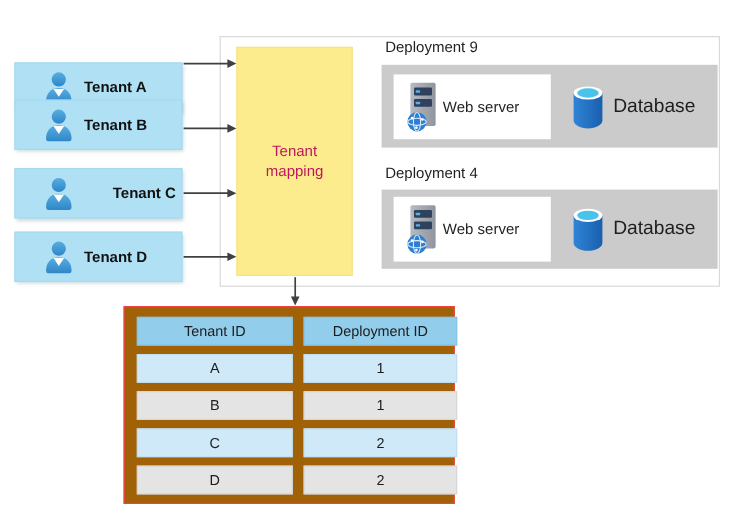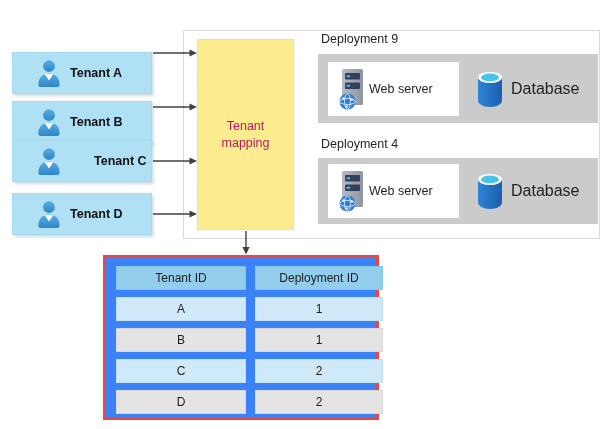--- a/index.html
+++ b/index.html
@@ -21,42 +21,42 @@
   }
   .mapping-label { font-size: 12.5px; color: #be185d; text-align: center; width: 70px; line-height: 1.3; }
 
   
   .tenant-box {
     position: absolute; left: 12px; width: 140px; height: 42px;
     background: #b0e0f4; border: 1px solid #a6daf0;
     box-shadow: 1.5px 2px 3px rgba(110, 145, 160, .35);
     display: flex; align-items: center; padding-left: 23px;
   }
-  .t-a { top: 32px; margin-top: 20px; } .t-b { top: 101px; } .t-c { top: 140px; gap: 24px; } .t-d { top: 193px; }
+  .t-a { top: 32px; margin-top: 20px; } .t-b { top: 83px; } .t-c { top: 140px; gap: 24px; } .t-d { top: 193px; }
   .tenant-label { margin-left: 8px; font-size: 12.5px; font-weight: 700; color: #111; }
 
   
   .deploy-label { position: absolute; font-size: 12.5px; color: #1f1f1f; }
   .d1-label { left: 321px; top: 32px; }
   .d2-label { left: 321px; top: 137px; }
   .deploy-box {
     position: absolute; left: 318px; width: 280px; background: #cbcbcb;
     display: flex; align-items: center; padding-left: 10px;
   }
   .d1-box { top: 54px; height: 69px; }
   .d2-box { top: 158px; height: 66px; }
   .server-card { width: 131px; height: 54px; background: #fff; display: flex; align-items: center; padding-left: 11px; }
   .card-label { margin-left: 4px; font-size: 12.5px; color: #1f1f1f; }
   .db-icon { margin-left: 17px; flex: none; }
   .db-label { margin-left: 7px; font-size: 16px; color: #1f1f1f; }
 
   
   .map-table {
     position: absolute; left: 103px; top: 255px; width: 276px; height: 165px;
-    background: #3b82f6; border: 3px solid #ef4444;
+    background: #a16207; border: 1px solid #ef4444;
     display: grid; grid-template-columns: 130px 128px; column-gap: 9px; row-gap: 7px;
     grid-auto-rows: 24px; align-content: start; padding: 8px 0 0 10px;
   }
   .cell { display: flex; align-items: center; justify-content: center; font-size: 12px; color: #1c1c1c; }
   .cell.header { background: #92cdec; border: 1px solid #84c4e7; }
   .cell.blue   { background: #cfe9f8; border: 1px solid #c0e0f2; }
   .cell.gray   { background: #e4e4e4; border: 1px solid #d7d7d7; }
 
   .overlay { position: absolute; left: 0; top: 0; pointer-events: none; }
   .icon-svg { flex: none; display: block; }

